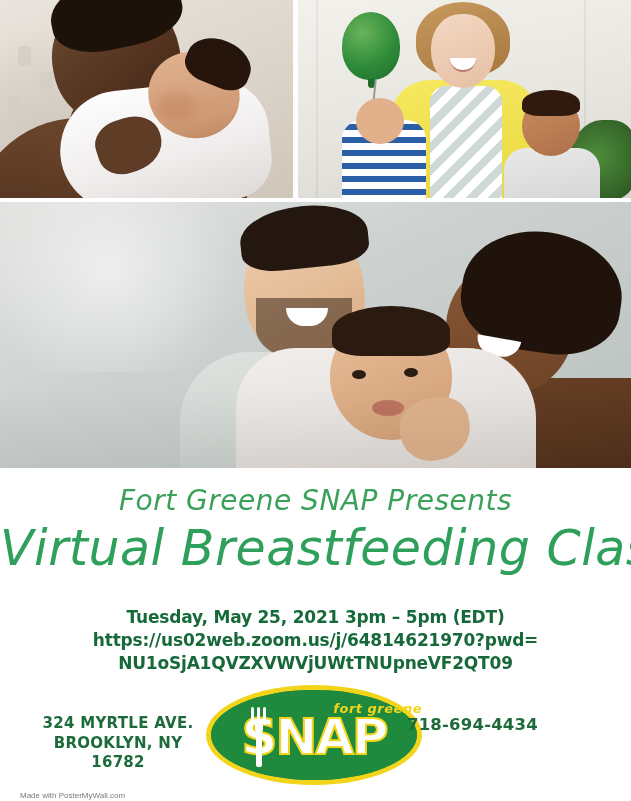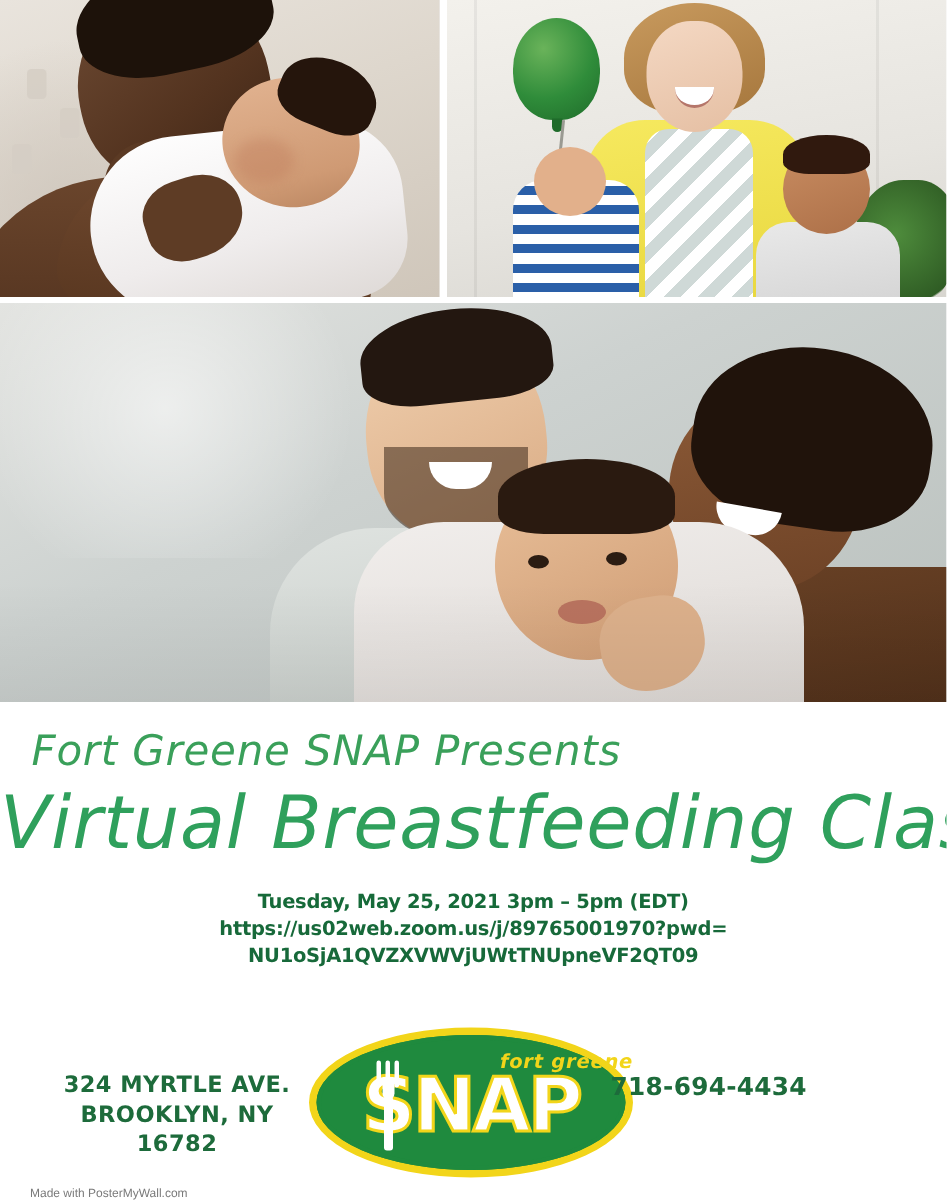--- a/index.html
+++ b/index.html
@@ -385,48 +385,48 @@
     background: linear-gradient(180deg, rgba(0,0,0,0) 70%, rgba(0,0,0,.06) 100%);
   }
 
   
   .text-block {
     position: absolute;
     top: 468px; left: 0;
     width: 631px;
   }
   .presents {
+    text-align: center;
     color: #3aa05a;
     font-family: "DejaVu Sans", sans-serif;
     font-size: 28px;
     font-style: italic;
     font-weight: 400;
     letter-spacing: .5px;
     margin-top: 16px;
-    margin-left: 21px;
   }
   .headline {
     text-align: center;
     color: #2fa05c;
     font-family: "DejaVu Sans", sans-serif;
     font-size: 49px;
     font-style: italic;
     font-weight: 400;
     letter-spacing: .5px;
     line-height: 1.05;
     margin-top: 6px;
     white-space: nowrap;
   }
   .meeting {
-    margin-top: 19px;
+    margin-top: 32px;
     text-align: center;
     color: #17693a;
     font-family: "DejaVu Sans", sans-serif;
     font-weight: bold;
-    font-size: 13px;
+    font-size: 17px;
     line-height: 1.35;
     letter-spacing: -.2px;
   }
   .meeting .line-date { color: #166a39; }
   .meeting .line-url { color: #17693a; }
 
   
   .footer {
     position: absolute;
     top: 685px; left: 0;
@@ -606,21 +606,21 @@
       <div class="pc-hand"></div>
       <div class="pc-shadow"></div>
     </div>
   </div>
 
   <div class="text-block">
     <div class="presents">Fort Greene SNAP Presents</div>
     <div class="headline">Virtual Breastfeeding Classes</div>
     <div class="meeting">
       <div class="line-date">Tuesday, May 25, 2021 3pm – 5pm (EDT)</div>
-      <div class="line-url">https://us02web.zoom.us/j/89765001970?pwd=</div>
+      <div class="line-url">https://us02web.zoom.us/j/64814621970?pwd=</div>
       <div class="line-url">NU1oSjA1QVZXVWVjUWtTNUpneVF2QT09</div>
     </div>
   </div>
 
   <div class="footer">
 
     <div class="addr">
       <div>324 MYRTLE AVE.</div>
       <div>BROOKLYN, NY</div>
       <div>16782</div>

